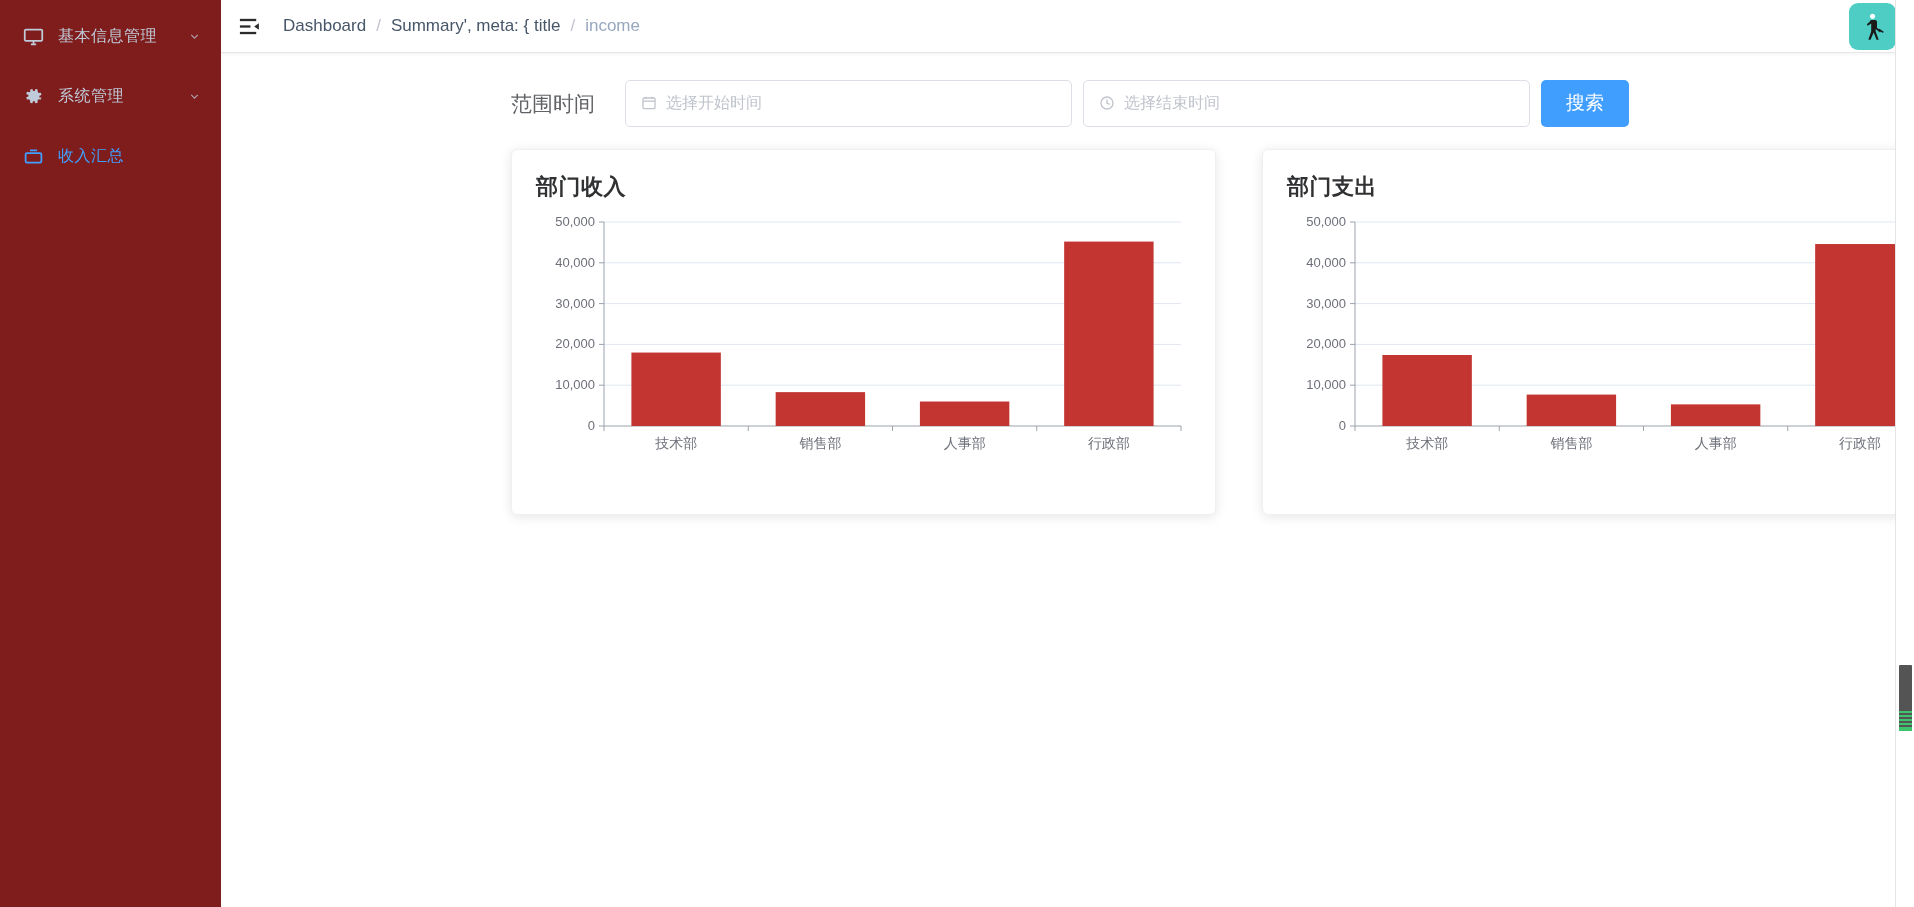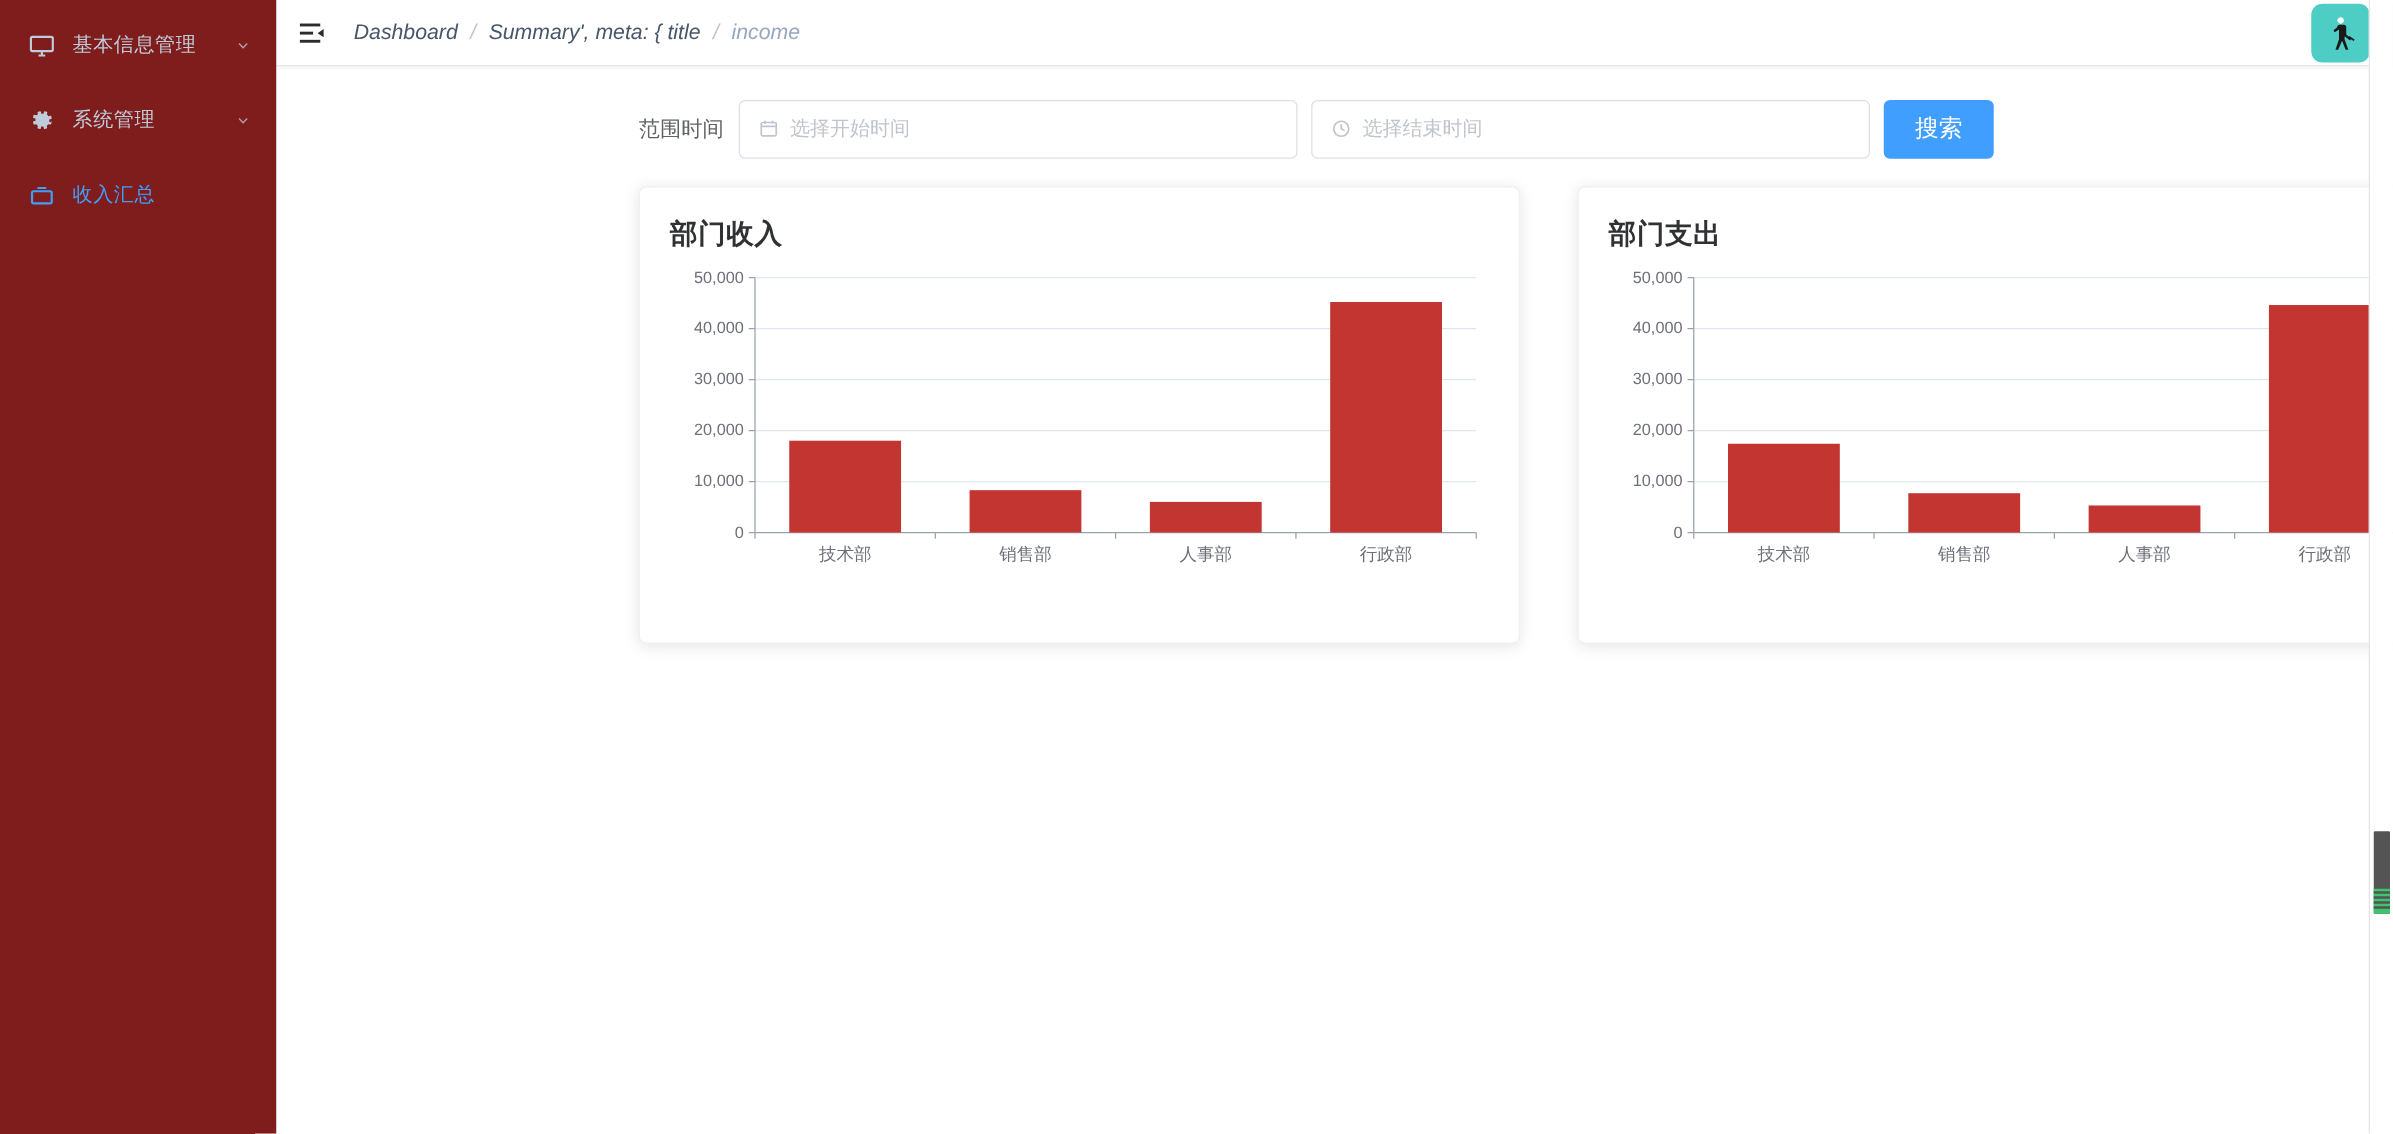--- a/index.html
+++ b/index.html
@@ -55,21 +55,20 @@
 
   
   .navbar {
     height: 53px; min-height: 53px;
     background: #ffffff;
     border-bottom: 1px solid #e6e6e6;
     display: flex; align-items: center;
     position: relative;
     box-shadow: 0 1px 4px rgba(0,21,41,.06);
     z-index: 3;
-    font-style: italic;
   }
   .hamburger {
     width: 40px; height: 53px;
     display: flex; align-items: center; justify-content: center;
     cursor: pointer; margin-left: 8px;
   }
   .breadcrumb {
     display: flex; align-items: center;
     margin-left: 14px;
     font-size: 17px;
@@ -110,22 +109,22 @@
     position: relative;
   }
 
   
   .filter-bar {
     display: flex; align-items: center;
     padding: 22px 0 0 290px;
     height: 78px;
   }
   .filter-label {
-    font-size: 17px; color: #606266;
-    margin-right: 12px; white-space: nowrap;
+    font-size: 21px; color: #606266;
+    margin-right: 30px; white-space: nowrap;
     line-height: 47px;
   }
   .date-input {
     width: 447px; height: 47px;
     border: 1px solid #dcdfe6;
     border-radius: 5px;
     display: flex; align-items: center;
     padding: 0 14px;
     background: #fff;
     cursor: pointer;

